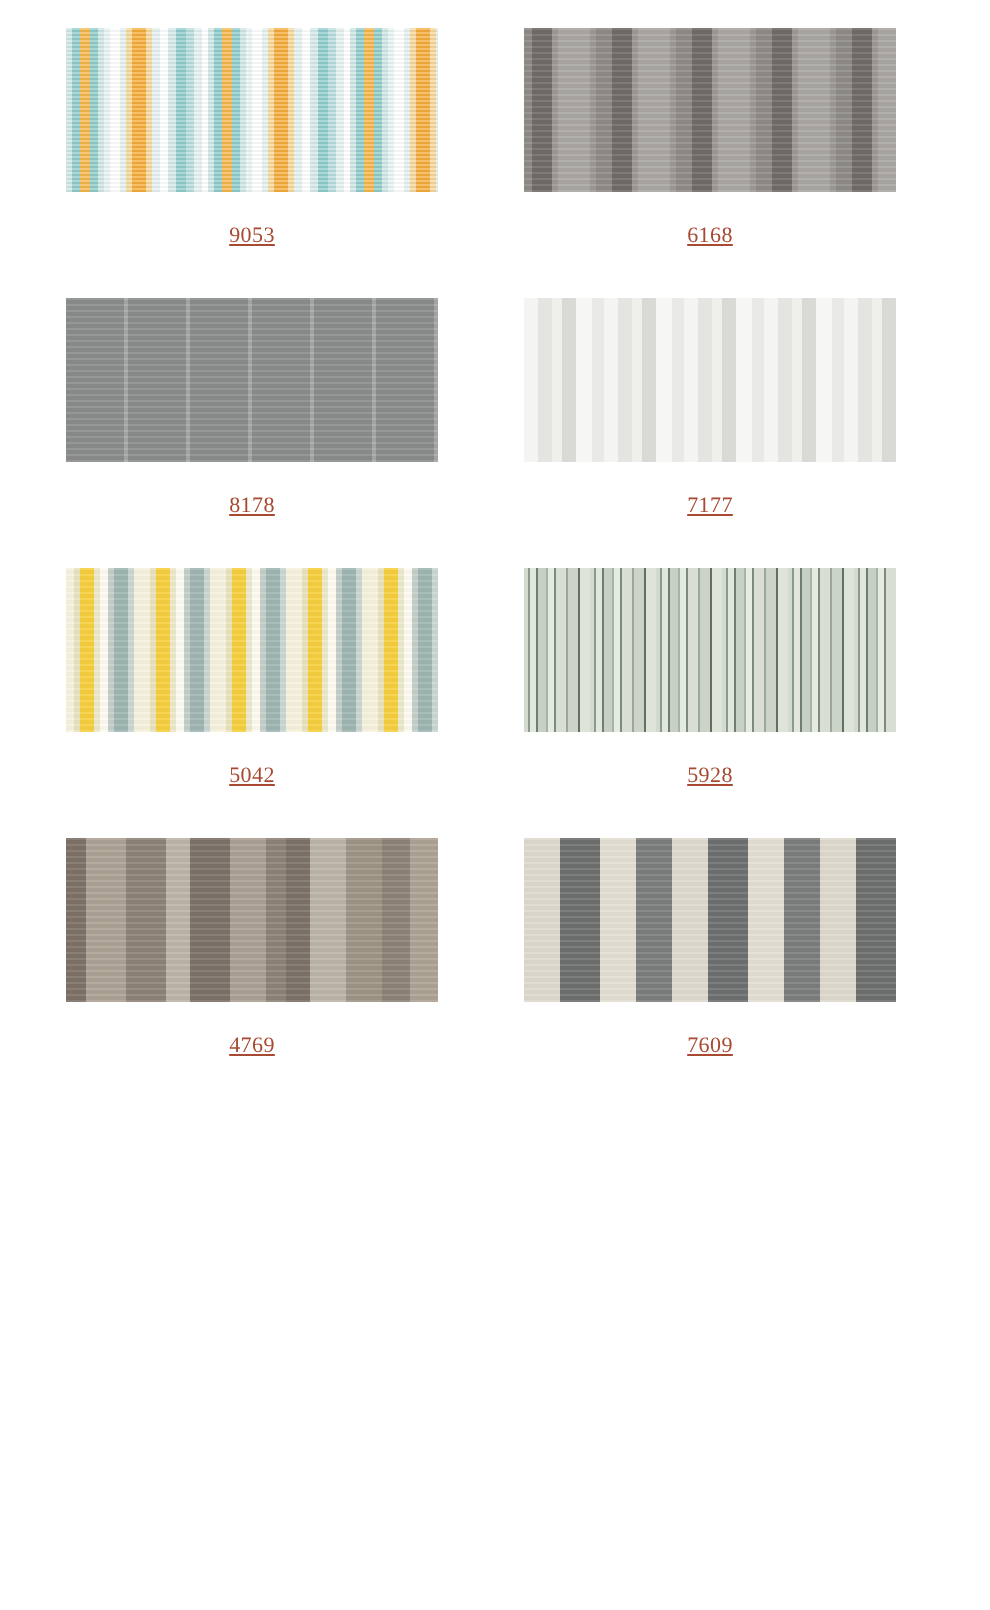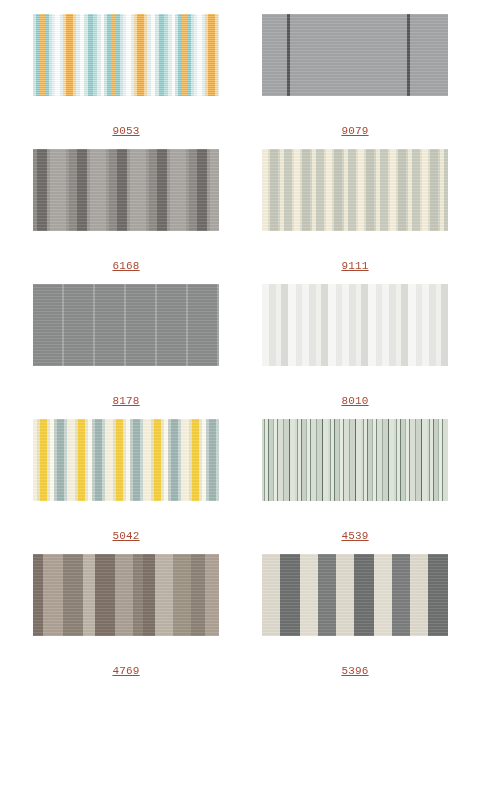--- a/index.html
+++ b/index.html
@@ -34,28 +34,28 @@
   .swatch-image {
     width: 186px;
     height: 82px;
     display: block;
     border: 0;
     position: relative;
     overflow: hidden;
   }
 
   .swatch-label {
-    margin-top: 29px;
+    margin-top: 16px;
     font-size: 11px;
     line-height: 13px;
     color: #a84932;
     text-decoration: underline;
     letter-spacing: 0.2px;
     cursor: pointer;
-    font-family: Liberation Mono, monospace;
+    font-family: Liberation Serif, serif;
   }
 
   
   .grain::after {
     content: "";
     position: absolute;
     inset: 0;
     pointer-events: none;
     background-image: repeating-linear-gradient(
       to bottom,
@@ -100,58 +100,34 @@
              #ffffff 47px, #ffffff 51px,
              #d4e9e8 51px, #d4e9e8 55px,
              #8fcbcb 55px, #8fcbcb 60px,
              #b7dcdb 60px, #b7dcdb 64px,
              #e4f0ef 64px, #e4f0ef 68px,
              #ffffff 68px, #ffffff 71px);">
     </div>
     <span class="swatch-label">9053</span>
   </div>
 
-  <div class="swatch-cell">
-    <div class="swatch-image grain-soft" style="background-image:
-           linear-gradient(to right,
-             #a3a5a6 0px, #a3a5a6 25px,
-             #55585a 25px, #55585a 28px,
-             #a3a5a6 28px, #a3a5a6 145px,
-             #55585a 145px, #55585a 148px,
-             #a3a5a6 148px, #a3a5a6 186px);">
-    </div>
-    <span class="swatch-label">9079</span>
-  </div>
 
   <div class="swatch-cell">
     <div class="swatch-image grain-soft" style="background-image:
            repeating-linear-gradient(to right,
              #8e8b87 0px, #8e8b87 4px,
              #6f6b68 4px, #6f6b68 14px,
              #9c9995 14px, #9c9995 17px,
              #aaa7a3 17px, #aaa7a3 33px,
              #9c9995 33px, #9c9995 36px,
              #8e8b87 36px, #8e8b87 40px);">
     </div>
     <span class="swatch-label">6168</span>
   </div>
 
-  <div class="swatch-cell">
-    <div class="swatch-image grain-soft" style="background-image:
-           repeating-linear-gradient(to right,
-             #f4efdc 0px, #f4efdc 6px,
-             #e0ddca 6px, #e0ddca 8px,
-             #c3c6b8 8px, #c3c6b8 16px,
-             #d2d4c6 16px, #d2d4c6 18px,
-             #efead6 18px, #efead6 22px,
-             #c9ccbe 22px, #c9ccbe 30px,
-             #e6e2cf 30px, #e6e2cf 32px);">
-    </div>
-    <span class="swatch-label">9111</span>
-  </div>
 
   <div class="swatch-cell">
     <div class="swatch-image grain-soft" style="background-image:
            repeating-linear-gradient(to right,
              #8a8c8b 0px, #8a8c8b 29px,
              #a5a7a5 29px, #a5a7a5 31px);
            background-color:#8a8c8b;">
     </div>
     <span class="swatch-label">8178</span>
   </div>
@@ -159,21 +135,21 @@
   <div class="swatch-cell">
     <div class="swatch-image" style="background-image:
            repeating-linear-gradient(to right,
              #f4f4f2 0px, #f4f4f2 7px,
              #e4e4e0 7px, #e4e4e0 14px,
              #efefec 14px, #efefec 19px,
              #d9d9d5 19px, #d9d9d5 26px,
              #f6f6f4 26px, #f6f6f4 34px,
              #e9e9e5 34px, #e9e9e5 40px);">
     </div>
-    <span class="swatch-label">8010</span>
+    <span class="swatch-label">7177</span>
   </div>
 
 
   <div class="swatch-cell">
     <div class="swatch-image grain-soft" style="background-image:
            repeating-linear-gradient(to right,
              #f7f2de 0px, #f7f2de 4px,
              #e8e2bd 4px, #e8e2bd 7px,
              #f6cf3f 7px, #f6cf3f 14px,
              #ece8cc 14px, #ece8cc 17px,
@@ -197,21 +173,21 @@
              #c7d0c5 7px, #c7d0c5 11px,
              #a6b3a6 11px, #a6b3a6 12px,
              #e6ebe2 12px, #e6ebe2 15px,
              #7d8a7e 15px, #7d8a7e 16px,
              #d8ded3 16px, #d8ded3 21px,
              #9aa79a 21px, #9aa79a 22px,
              #ccd4c9 22px, #ccd4c9 27px,
              #62705f 27px, #62705f 28px,
              #dfe4da 28px, #dfe4da 33px);">
     </div>
-    <span class="swatch-label">4539</span>
+    <span class="swatch-label">5928</span>
   </div>
 
 
   <div class="swatch-cell">
     <div class="swatch-image grain-soft" style="background-image:
            linear-gradient(to right,
              #7d7167 0px, #7d7167 10px,
              #ada294 10px, #ada294 30px,
              #8d8276 30px, #8d8276 50px,
              #bdb4a8 50px, #bdb4a8 62px,
@@ -228,16 +204,16 @@
   </div>
 
   <div class="swatch-cell">
     <div class="swatch-image grain-soft" style="background-image:
            repeating-linear-gradient(to right,
              #ded9cd 0px, #ded9cd 18px,
              #6e6f6f 18px, #6e6f6f 38px,
              #e3ded2 38px, #e3ded2 56px,
              #7c7d7d 56px, #7c7d7d 74px);">
     </div>
-    <span class="swatch-label">5396</span>
+    <span class="swatch-label">7609</span>
   </div>
 
 </div>
 
 </body></html>

